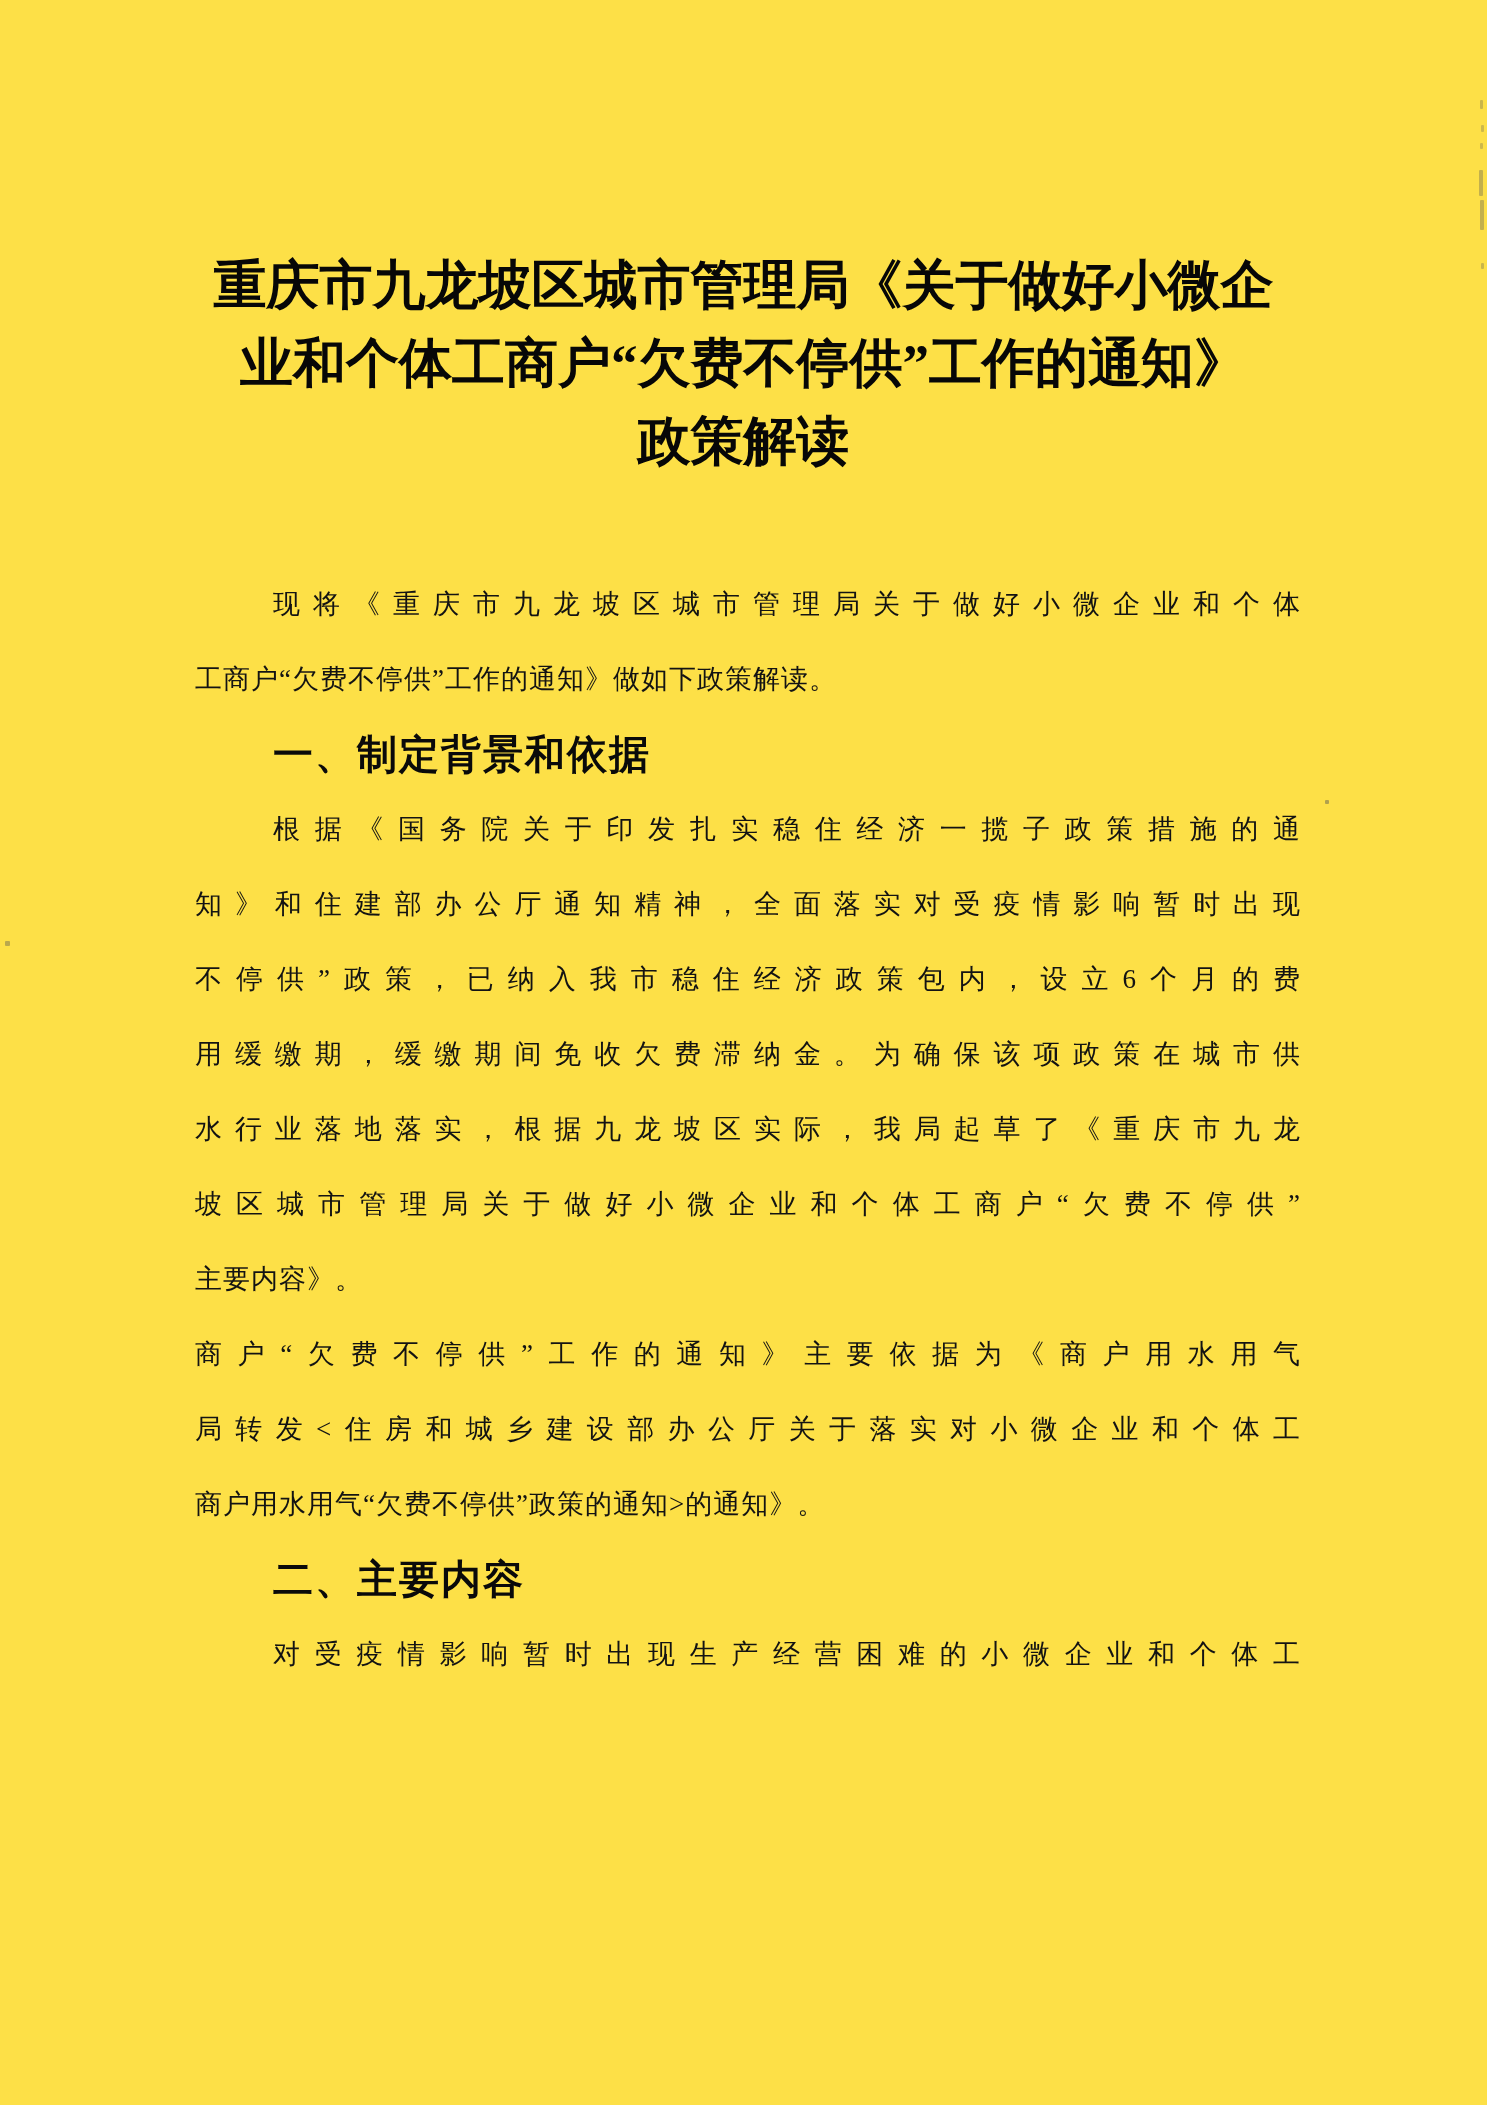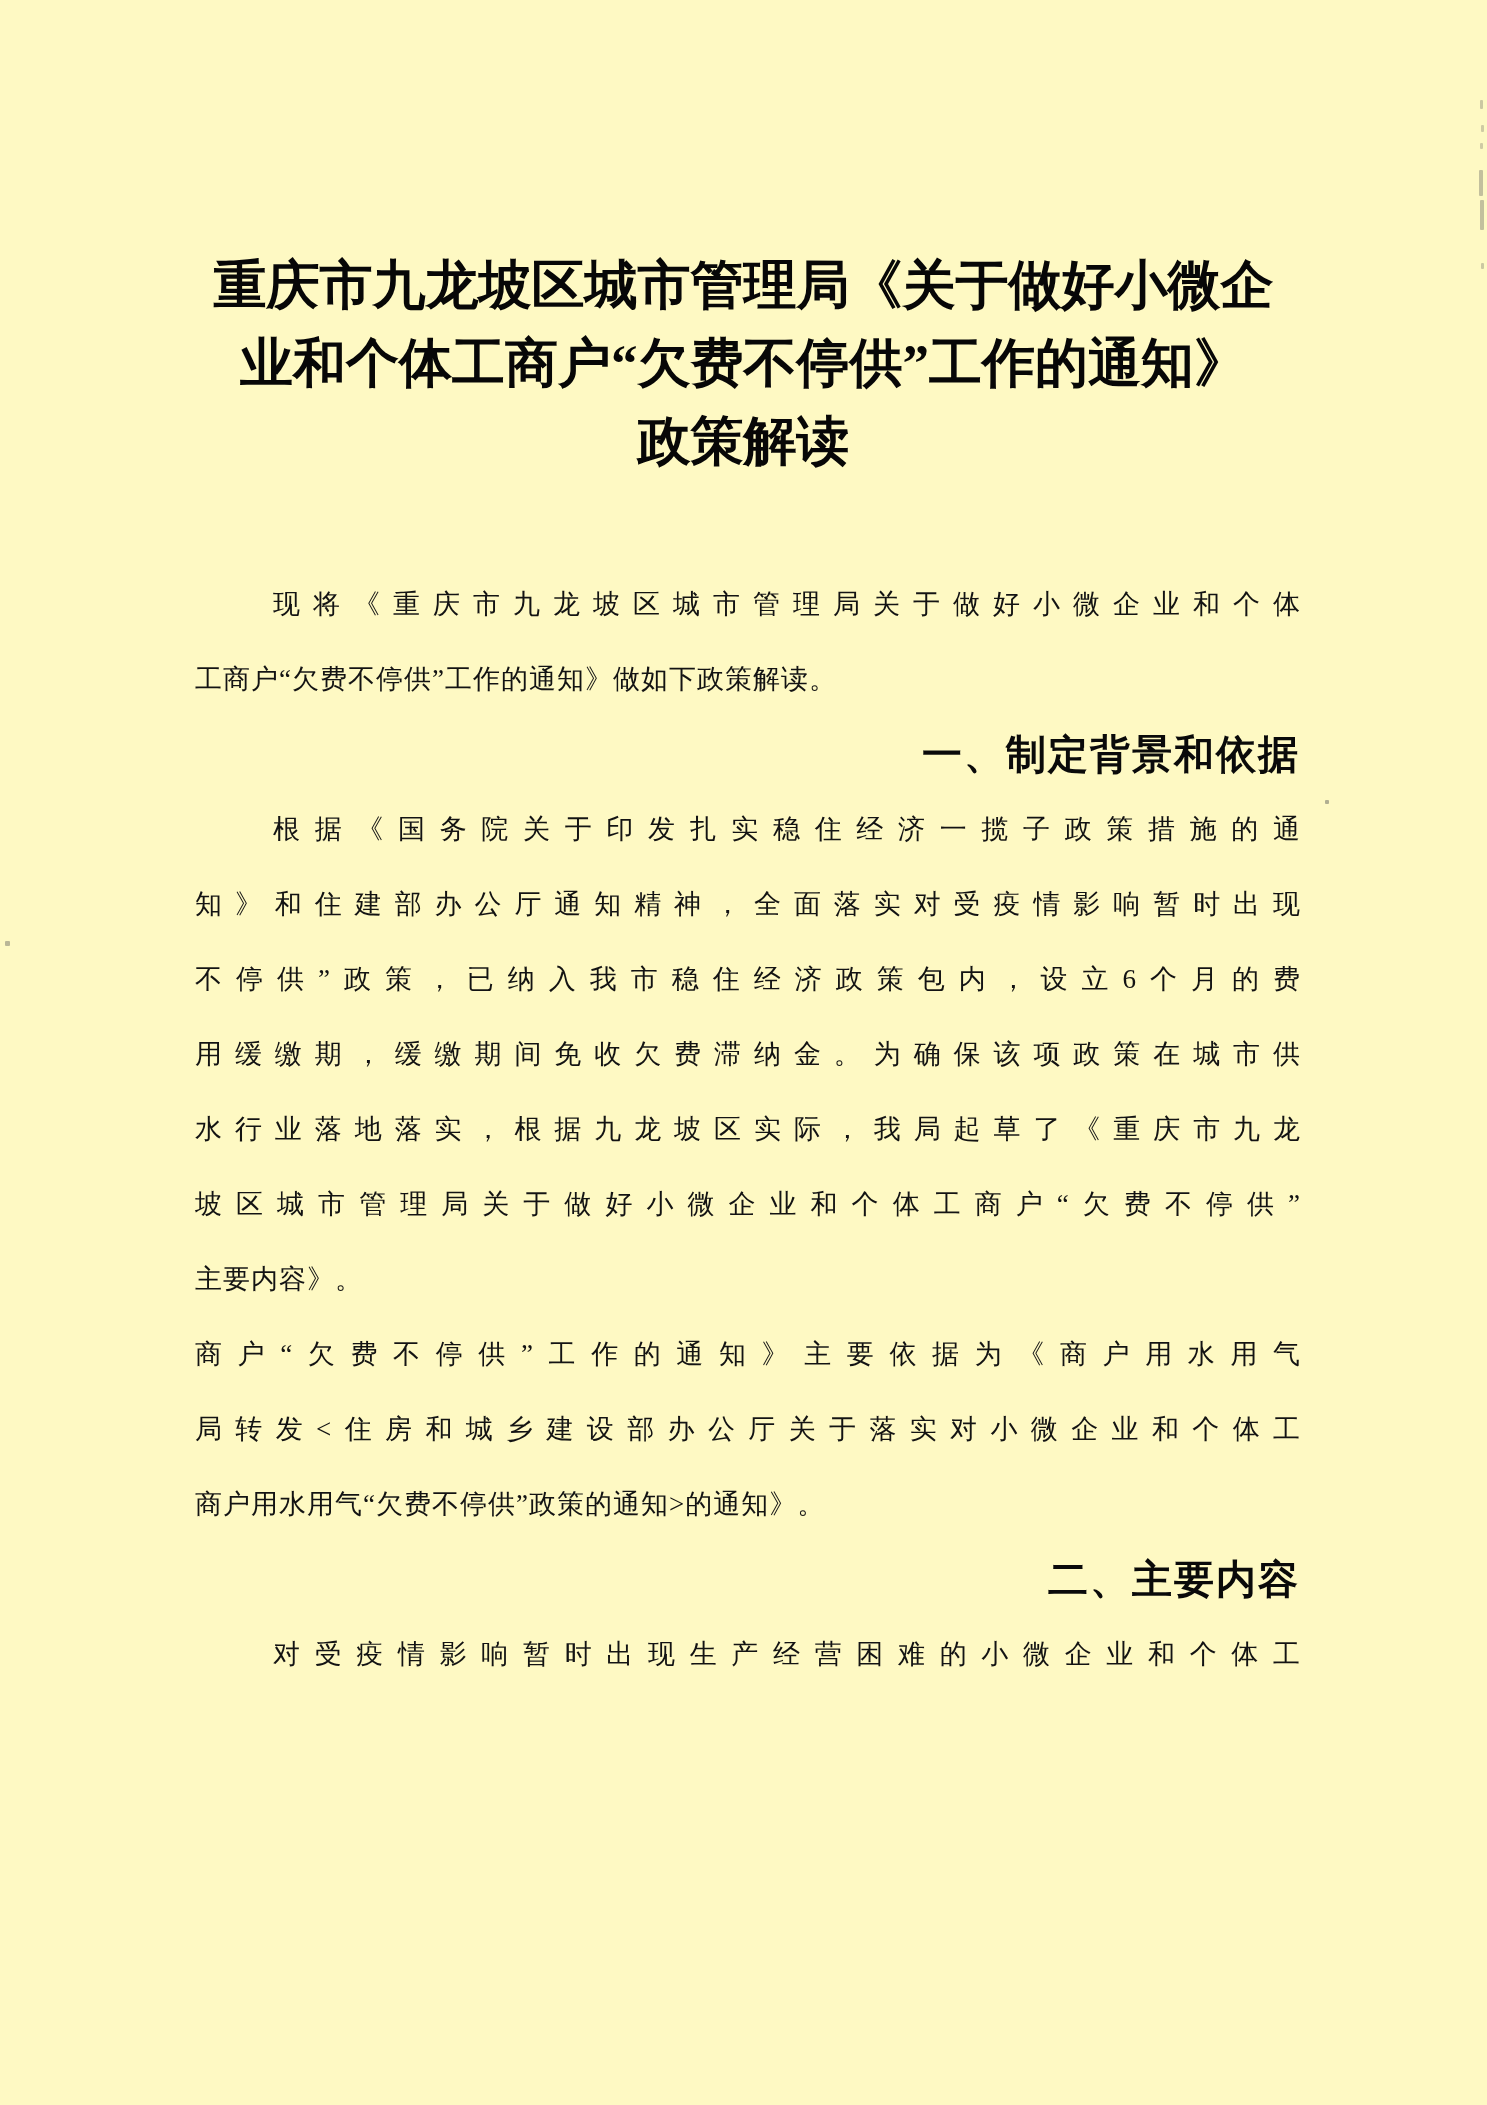--- a/index.html
+++ b/index.html
@@ -4,21 +4,21 @@
 <style>
   html, body {
     margin: 0;
     padding: 0;
     background: #e8e8e8;
   }
   .page {
     position: relative;
     width: 1487px;
     height: 2105px;
-    background: #fef9c3;
+    background: #fde047;
     overflow: hidden;
     font-family: "Liberation Serif", serif;
   }
   .title-block {
     position: absolute;
     left: 191px;
     top: 246px;
     width: 1105px;
     text-align: center;
     font-family: "Liberation Serif", serif;
@@ -55,21 +55,20 @@
   .line.indent {
     text-indent: 78px;
   }
   .line.heading {
     font-family: "Liberation Sans", sans-serif;
     font-weight: bold;
     font-size: 40px;
     text-indent: 78px;
     letter-spacing: 2px;
     color: #0a0a0a;
-    text-align: right;
   }
   .artifact {
     position: absolute;
     background: #555555;
     border-radius: 1px;
     pointer-events: none;
   }
 </style>
 </head>
 <body>

